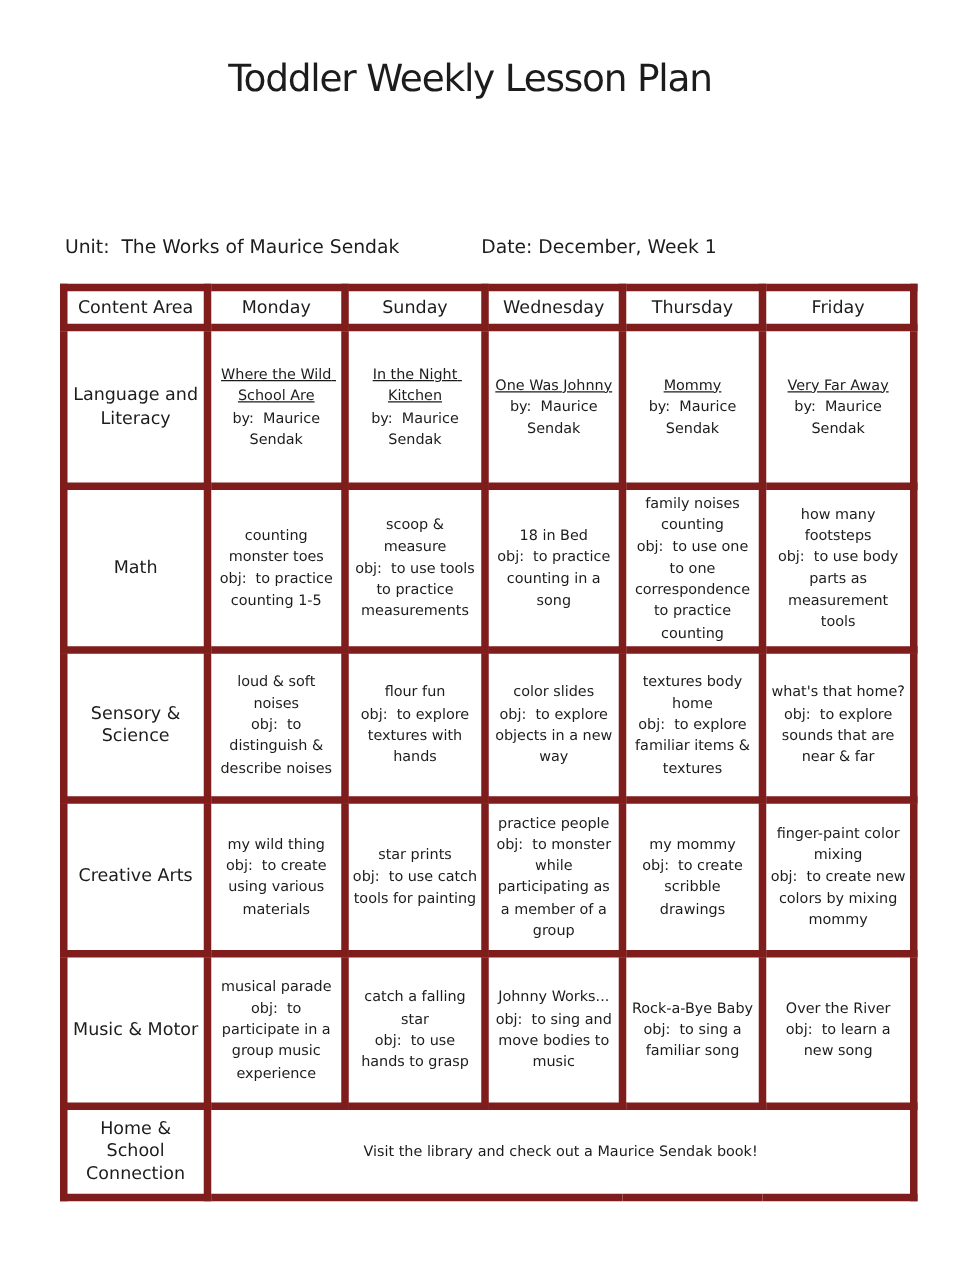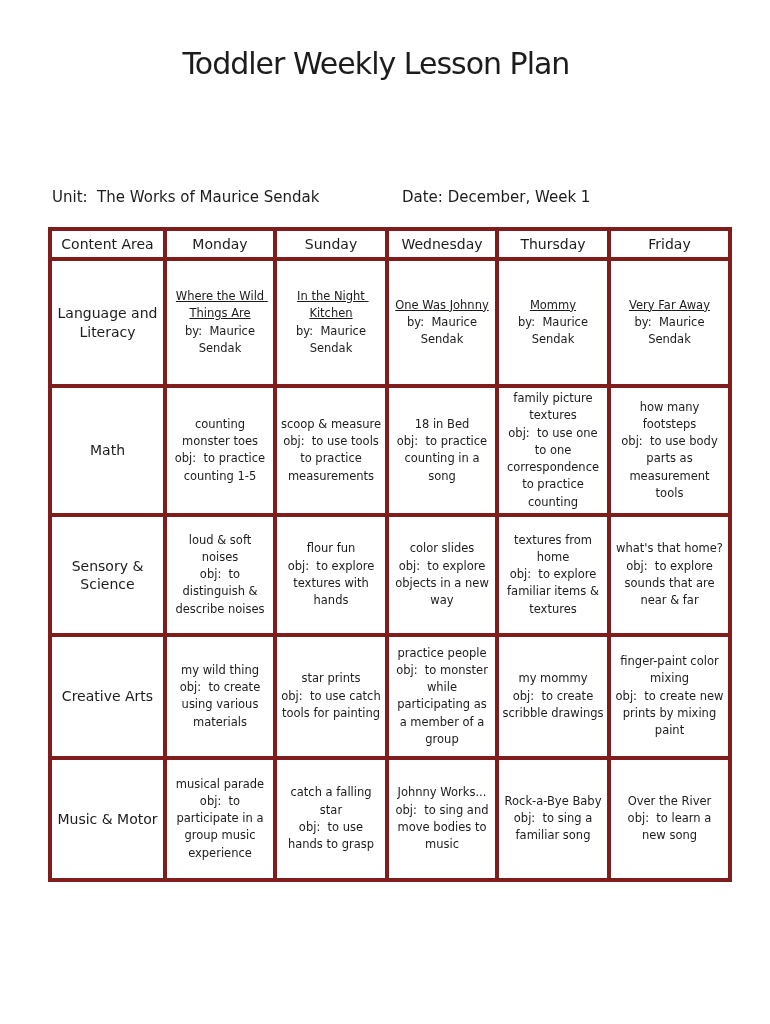--- a/index.html
+++ b/index.html
@@ -5,27 +5,27 @@
   html,body{margin:0;padding:0;}
   body{
     width:770px;height:1024px;background:#ffffff;position:relative;
     font-family:"DejaVu Sans", sans-serif;color:#1c1c1c;overflow:hidden;
   }
   .page-title{
     position:absolute;top:46px;left:0;width:752px;text-align:center;
     font-size:30px;letter-spacing:-1px;font-weight:400;
   }
   .meta-unit{position:absolute;top:188px;left:52px;font-size:15px;white-space:pre-wrap;}
-  .meta-date{position:absolute;top:188px;left:385px;font-size:15px;white-space:pre-wrap;margin-left:17px;}
+  .meta-date{position:absolute;top:188px;left:385px;font-size:15px;white-space:pre-wrap;}
   table.plan{
     position:absolute;left:48px;top:227px;width:680px;
     border-collapse:collapse;table-layout:fixed;
   }
   table.plan th, table.plan td{
-    border:4px solid #7f1d1d;text-align:center;vertical-align:middle;
+    border:6px solid #7f1d1d;text-align:center;vertical-align:middle;
     font-weight:400;padding:2px 3px;overflow:hidden;
   }
   thead th{height:22px;font-size:14px;border-bottom:3px solid #1c1c1c;}
   th.area{font-size:14px;line-height:1.3;}
   td.cell{font-size:11.5px;line-height:1.5;}
   .t,.d{white-space:pre-wrap;}
   .u .t{text-decoration:underline;}
   tr.r1{height:127px;} tr.r2{height:125px;} tr.r3{height:120px;}
   tr.r4{height:123px;} tr.r5{height:122px;} tr.r6{height:73px;}
   td.note-cell{font-size:11.5px;}
@@ -53,21 +53,21 @@
       <th>Sunday</th>
       <th>Wednesday</th>
       <th>Thursday</th>
       <th>Friday</th>
     </tr>
   </thead>
   <tbody>
     <tr class="r1 u">
       <th class="area">Language and Literacy</th>
       <td class="cell">
-        <div class="t">Where the Wild Things Are</div>
+        <div class="t">Where the Wild School Are</div>
         <div class="d">by:  Maurice Sendak</div>
       </td>
       <td class="cell">
         <div class="t">In the Night Kitchen</div>
         <div class="d">by:  Maurice Sendak</div>
       </td>
       <td class="cell">
         <div class="t">One Was Johnny</div>
         <div class="d">by:  Maurice Sendak</div>
       </td>
@@ -88,21 +88,21 @@
       </td>
       <td class="cell">
         <div class="t">scoop &amp; measure</div>
         <div class="d">obj:  to use tools to practice measurements</div>
       </td>
       <td class="cell">
         <div class="t">18 in Bed</div>
         <div class="d">obj:  to practice counting in a song</div>
       </td>
       <td class="cell">
-        <div class="t">family picture textures</div>
+        <div class="t">family noises counting</div>
         <div class="d">obj:  to use one to one correspondence to practice counting</div>
       </td>
       <td class="cell">
         <div class="t">how many footsteps</div>
         <div class="d">obj:  to use body parts as measurement tools</div>
       </td>
     </tr>
     <tr class="r3">
       <th class="area">Sensory &amp; Science</th>
       <td class="cell">
@@ -111,21 +111,21 @@
       </td>
       <td class="cell">
         <div class="t">flour fun</div>
         <div class="d">obj:  to explore textures with hands</div>
       </td>
       <td class="cell">
         <div class="t">color slides</div>
         <div class="d">obj:  to explore objects in a new way</div>
       </td>
       <td class="cell">
-        <div class="t">textures from home</div>
+        <div class="t">textures body home</div>
         <div class="d">obj:  to explore familiar items &amp; textures</div>
       </td>
       <td class="cell">
         <div class="t">what's that home?</div>
         <div class="d">obj:  to explore sounds that are near &amp; far</div>
       </td>
     </tr>
     <tr class="r4">
       <th class="area">Creative Arts</th>
       <td class="cell">
@@ -139,21 +139,21 @@
       <td class="cell">
         <div class="t">practice people</div>
         <div class="d">obj:  to monster while participating as a member of a group</div>
       </td>
       <td class="cell">
         <div class="t">my mommy</div>
         <div class="d">obj:  to create scribble drawings</div>
       </td>
       <td class="cell">
         <div class="t">finger-paint color mixing</div>
-        <div class="d">obj:  to create new prints by mixing paint</div>
+        <div class="d">obj:  to create new colors by mixing mommy</div>
       </td>
     </tr>
     <tr class="r5">
       <th class="area">Music &amp; Motor</th>
       <td class="cell">
         <div class="t">musical parade</div>
         <div class="d">obj:  to participate in a group music experience</div>
       </td>
       <td class="cell">
         <div class="t">catch a falling star</div>
@@ -165,14 +165,18 @@
       </td>
       <td class="cell">
         <div class="t">Rock-a-Bye Baby</div>
         <div class="d">obj:  to sing a familiar song</div>
       </td>
       <td class="cell">
         <div class="t">Over the River</div>
         <div class="d">obj:  to learn a new song</div>
       </td>
     </tr>
+    <tr class="r6">
+      <th class="area">Home &amp; School Connection</th>
+      <td class="cell note-cell" colspan="5">Visit the library and check out a Maurice Sendak book!</td>
+    </tr>
   </tbody>
 </table>
 
 </body></html>

